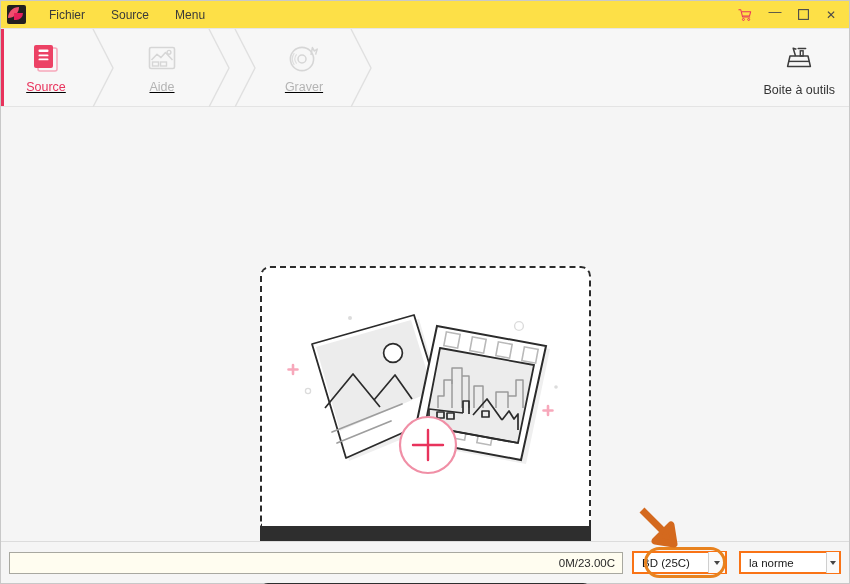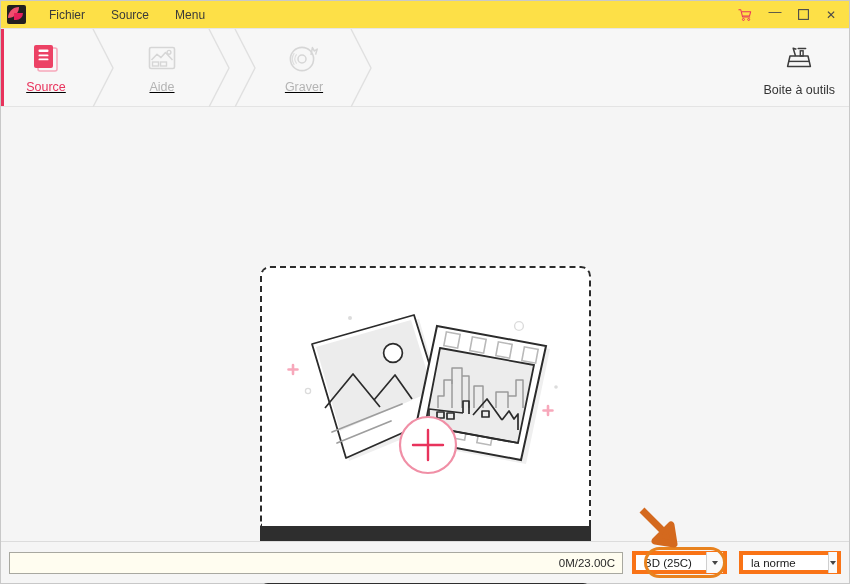--- a/index.html
+++ b/index.html
@@ -147,21 +147,21 @@
   .progress {
     flex: 1; height: 22px;
     background: #fffdf0;
     border: 1px solid #a8a8a0;
     display: flex; align-items: center; justify-content: flex-end;
     padding-right: 7px;
     font-size: 11.5px; color: #2a2a2a;
   }
   .combo {
     height: 23px; margin-left: 9px;
-    background: #ffffff; border: 4px solid #f97316;
+    background: #ffffff; border: 2px solid #f97316;
     display: flex; align-items: center;
     font-size: 11.5px; color: #1a1a1a;
     position: relative;
   }
   .combo .val { padding: 0 8px; white-space: nowrap; }
   .combo .arrowbox {
     width: 17px; height: 21px; margin-left: auto;
     border-left: 1px solid #cfcfcf;
     display: flex; align-items: center; justify-content: center;
     background: #fafafa;

